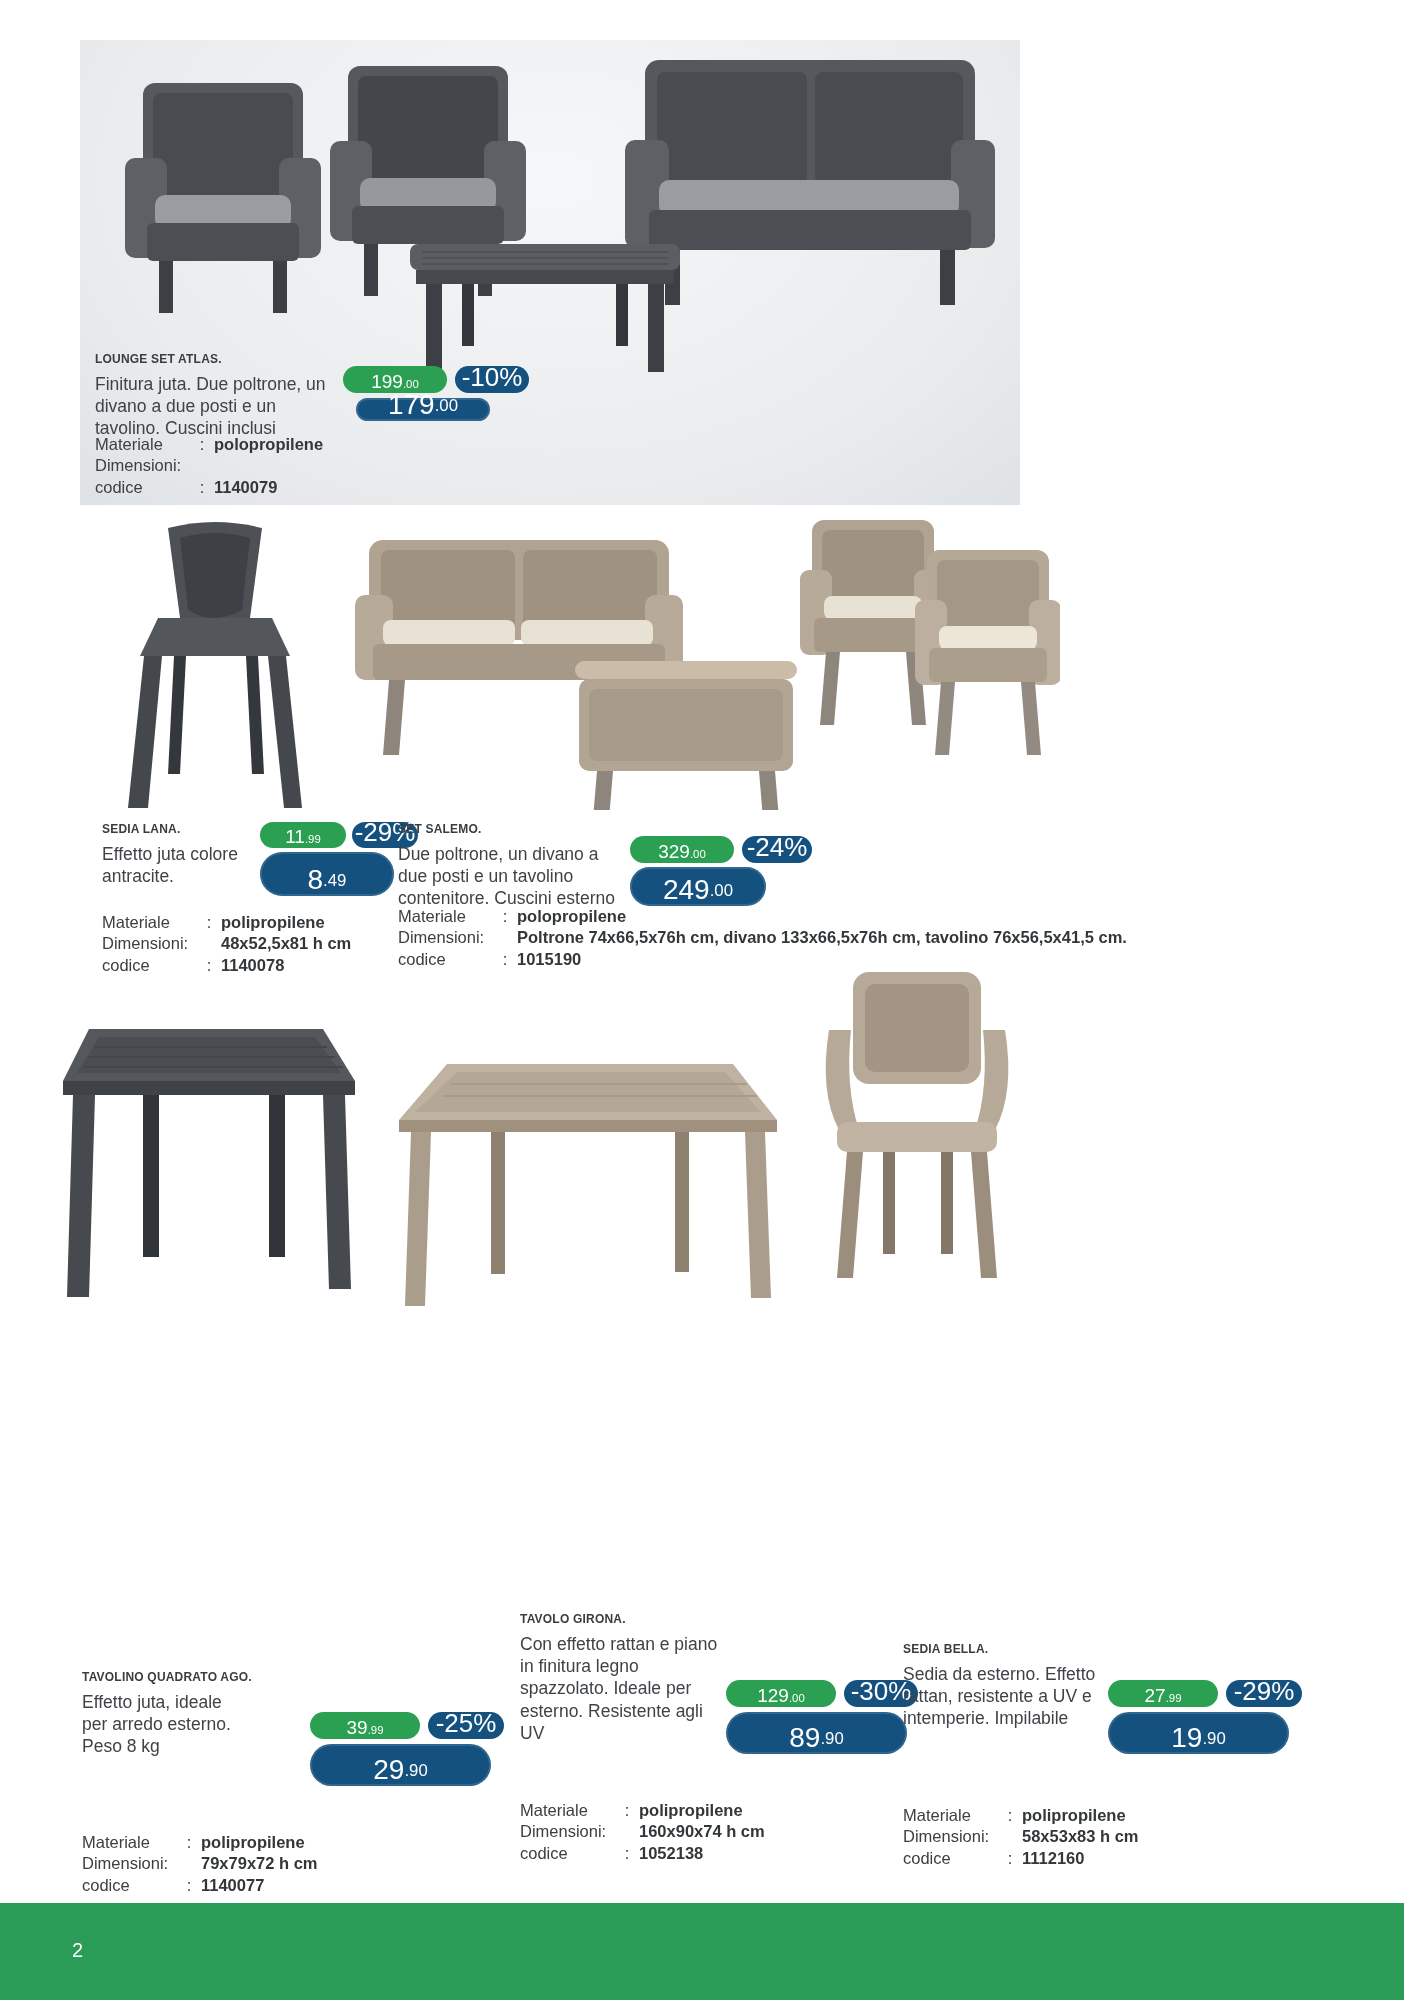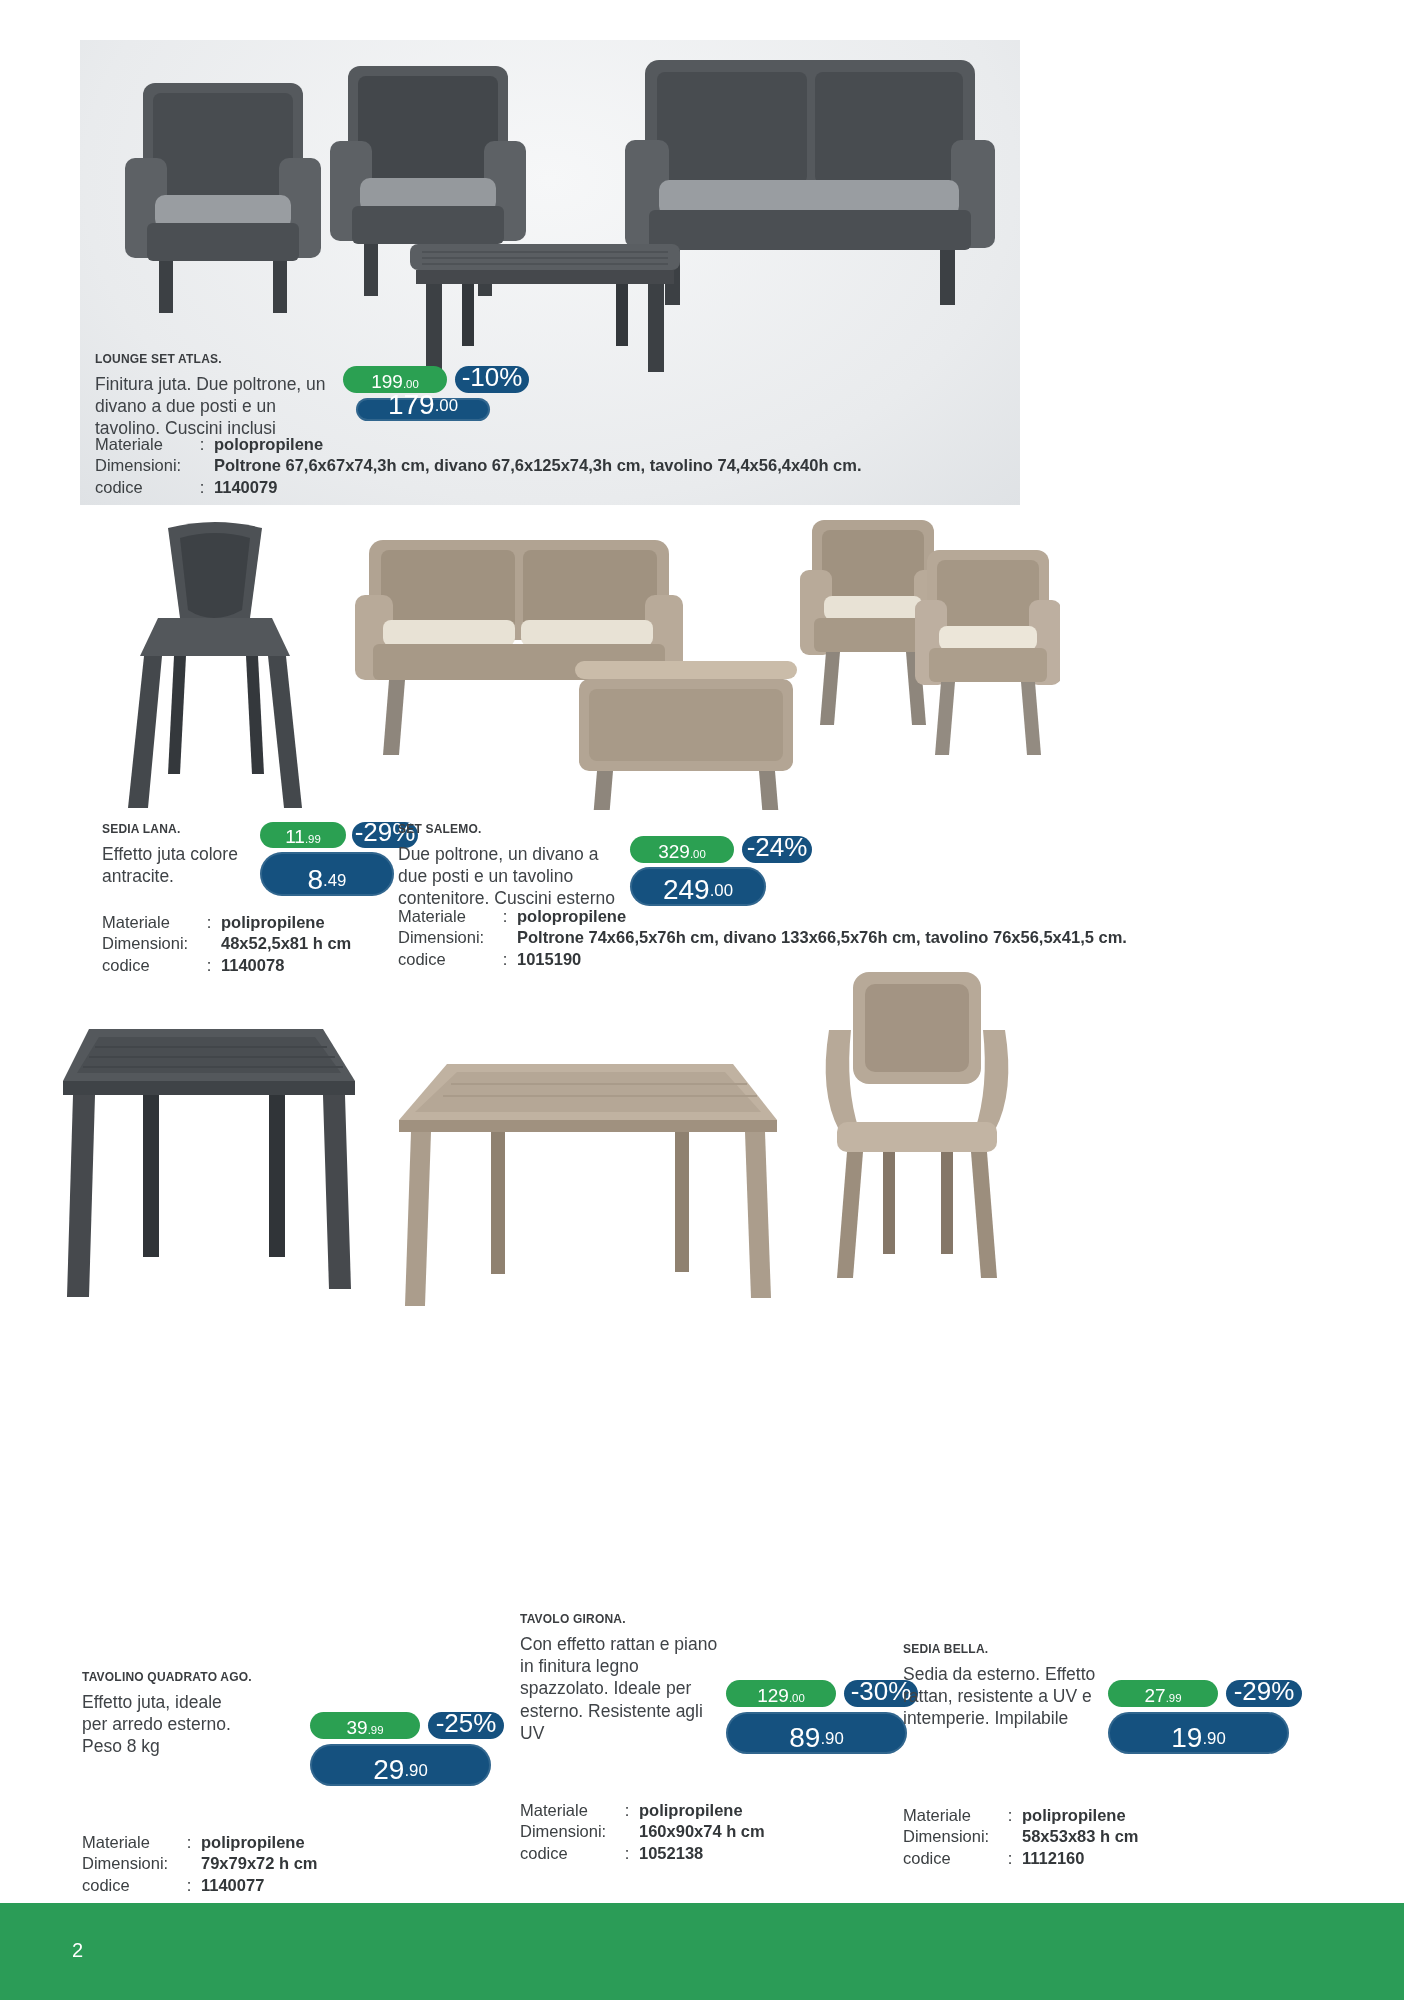--- a/index.html
+++ b/index.html
@@ -167,21 +167,20 @@
       </div>
       <div class="specs">
         <div class="srow">
             <span class="sl">Materiale</span>
             <span class="sc">:</span>
             <span class="sv">polopropilene</span>
           </div>
         <div class="srow">
             <span class="sl">Dimensioni:</span>
             <span class="sc"></span>
-            <span class="sv">Poltrone 67,6x67x74,3h cm,  divano 67,6x125x74,3h cm,  tavolino 74,4x56,4x40h cm.</span>
           </div>
         <div class="srow">
             <span class="sl">codice</span>
             <span class="sc">:</span>
             <span class="sv">1140079</span>
           </div>
       </div>
     </div>
   </div>
 

